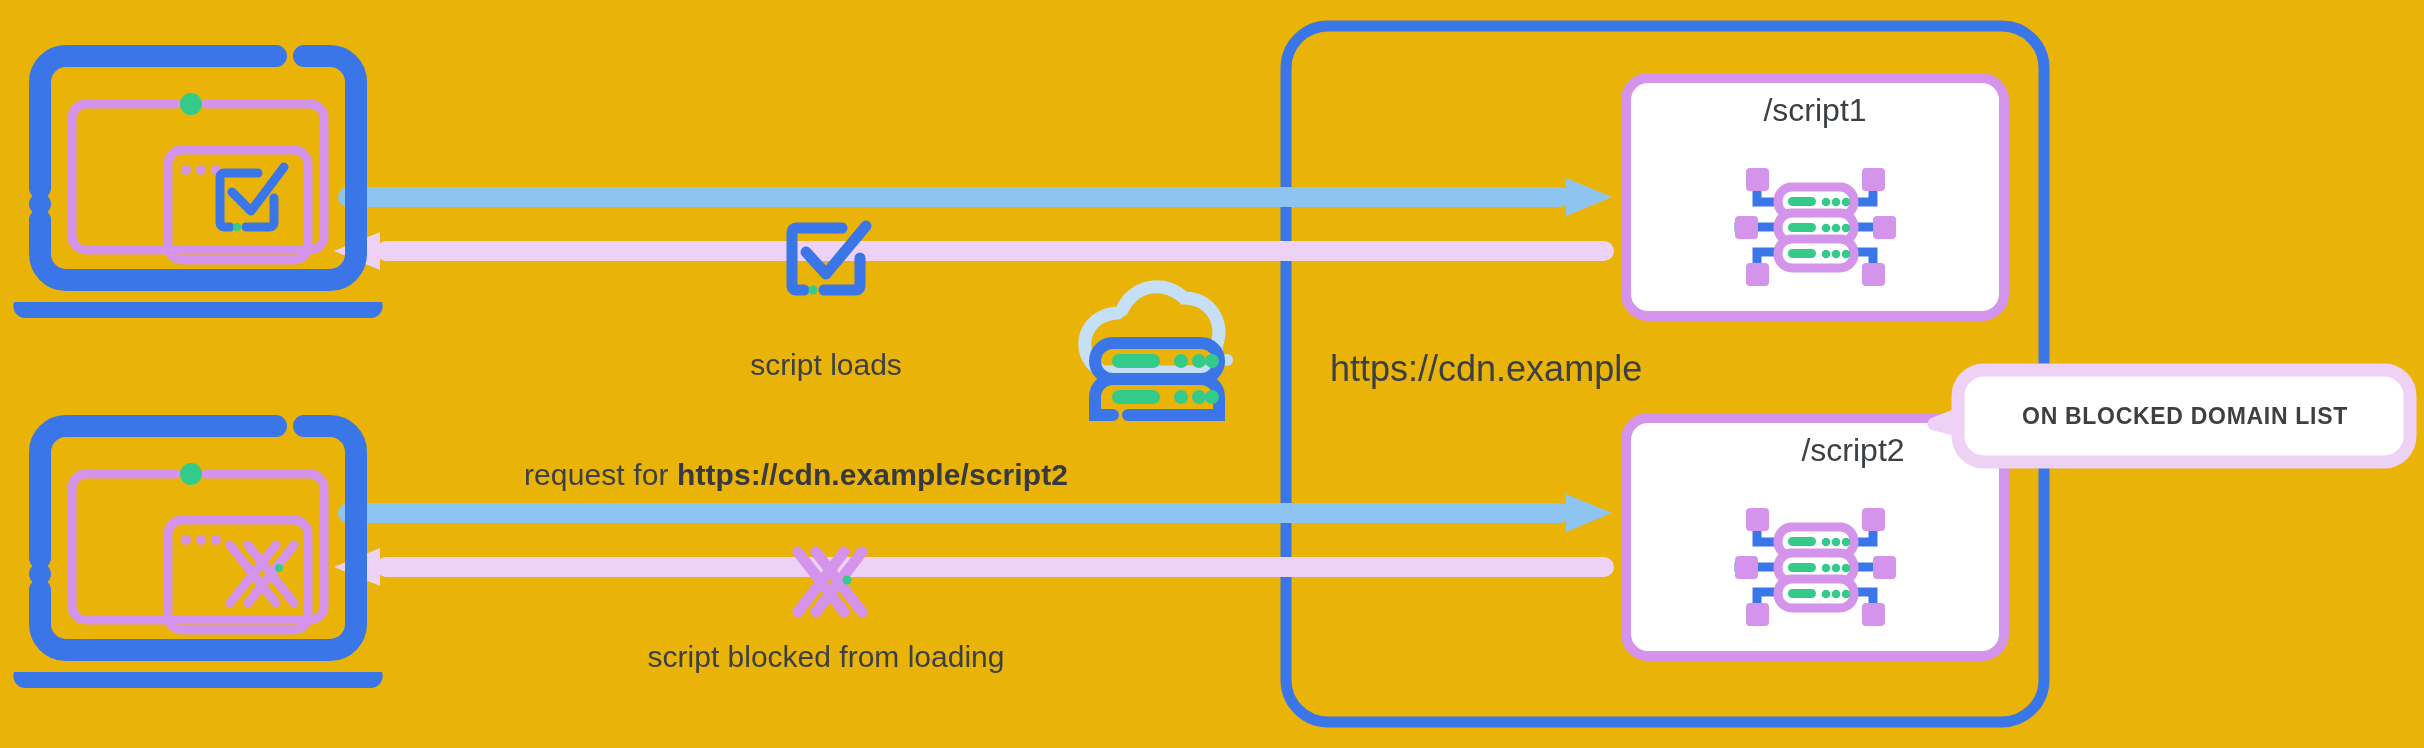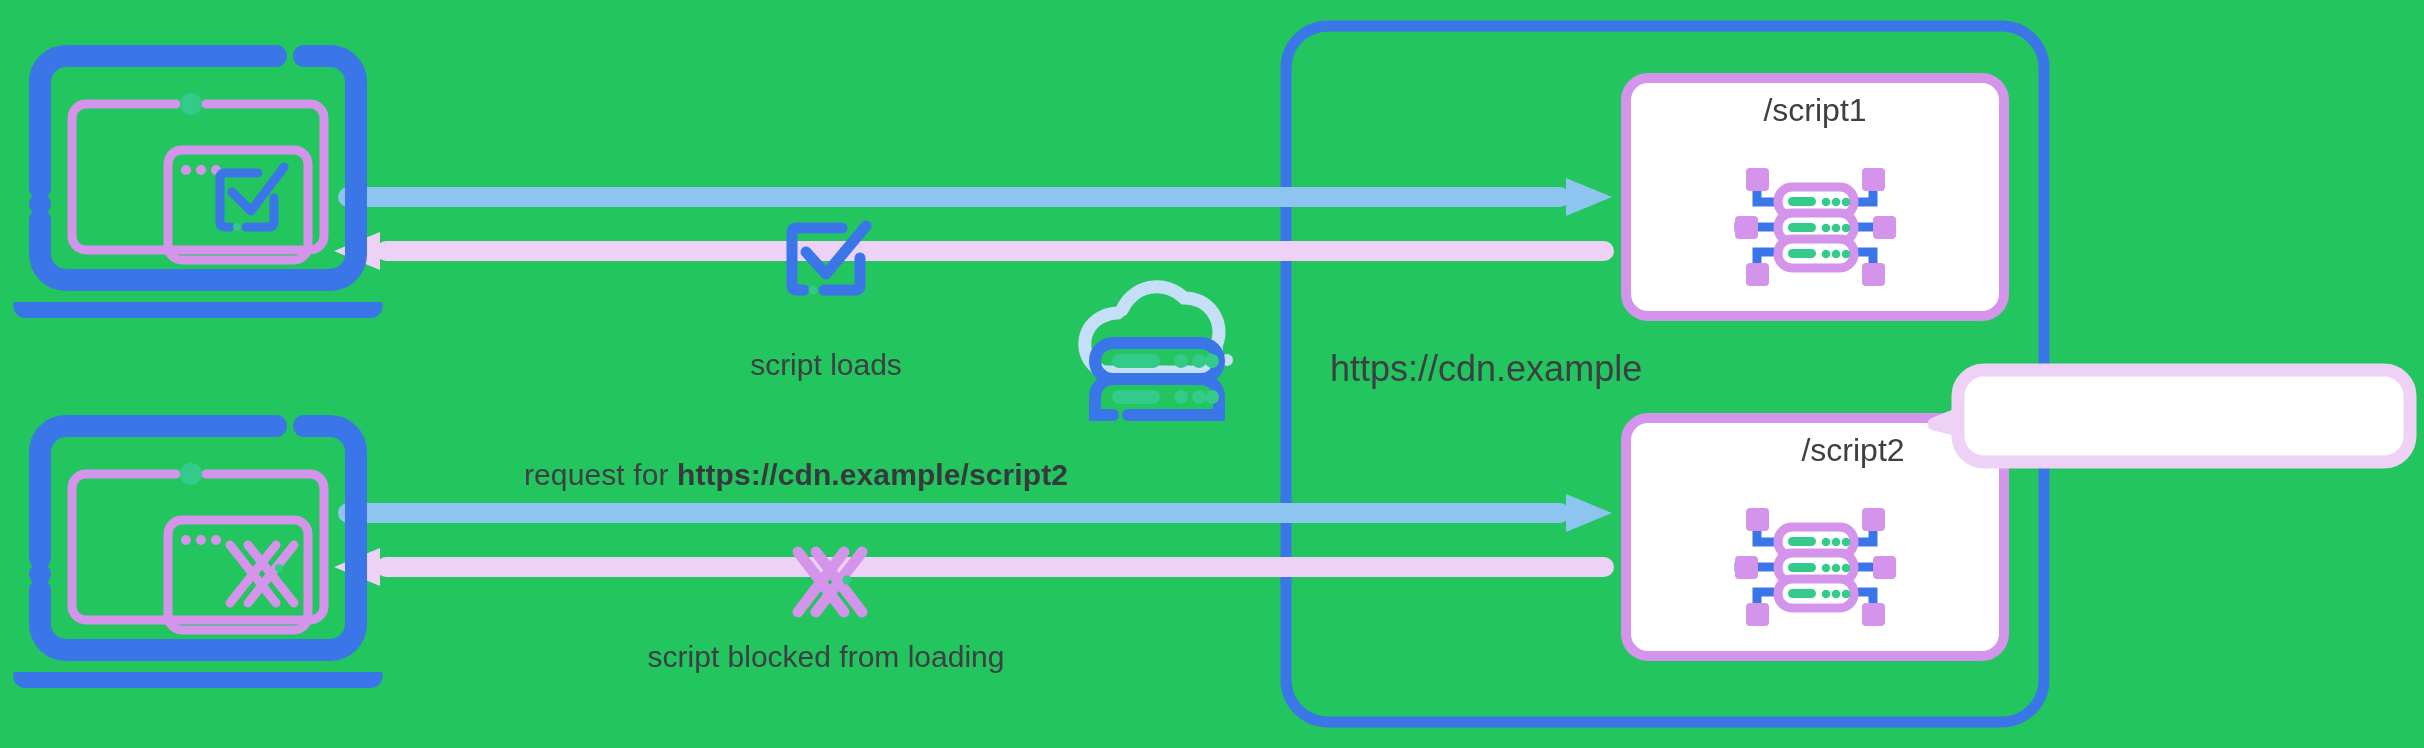--- a/index.html
+++ b/index.html
@@ -5,21 +5,21 @@
 <style>
   html,body{margin:0;padding:0;background:#ffffff;}
   body{
     font-family:"Liberation Sans","DejaVu Sans",sans-serif;
     -webkit-font-smoothing:antialiased;
   }
   #stage{
     position:relative;
     width:2424px;
     height:748px;
-    background:#22c55e;
+    background:#eab308;
     overflow:hidden;
   }
   .abs{position:absolute;}
   svg{display:block;overflow:visible;}
 
   
   .lbl{
     position:absolute;
     color:#3c4043;
     white-space:nowrap;
@@ -301,14 +301,15 @@
   <div class="lbl cap-label center-x" style="left:826px; top:640px;">script blocked from loading</div>
 
   <div class="lbl domain-label" style="left:1330px; top:348px;">https://cdn.example</div>
 
   <svg class="abs" style="left:1928px; top:358px;" width="490" height="116" viewBox="0 0 490 116">
 
     <path d="M96 30 L6 66 L96 88 Z" fill="#ffffff" stroke="#edd2f6" stroke-width="13" stroke-linejoin="round"></path>
 
     <rect x="30" y="12" width="452" height="92" rx="26" ry="26" fill="#ffffff" stroke="#edd2f6" stroke-width="13"></rect>
   </svg>
+  <div class="lbl badge-text center-x" style="left:2185px; top:403px;">ON BLOCKED DOMAIN LIST</div>
 
 </div>
 
 </body></html>

